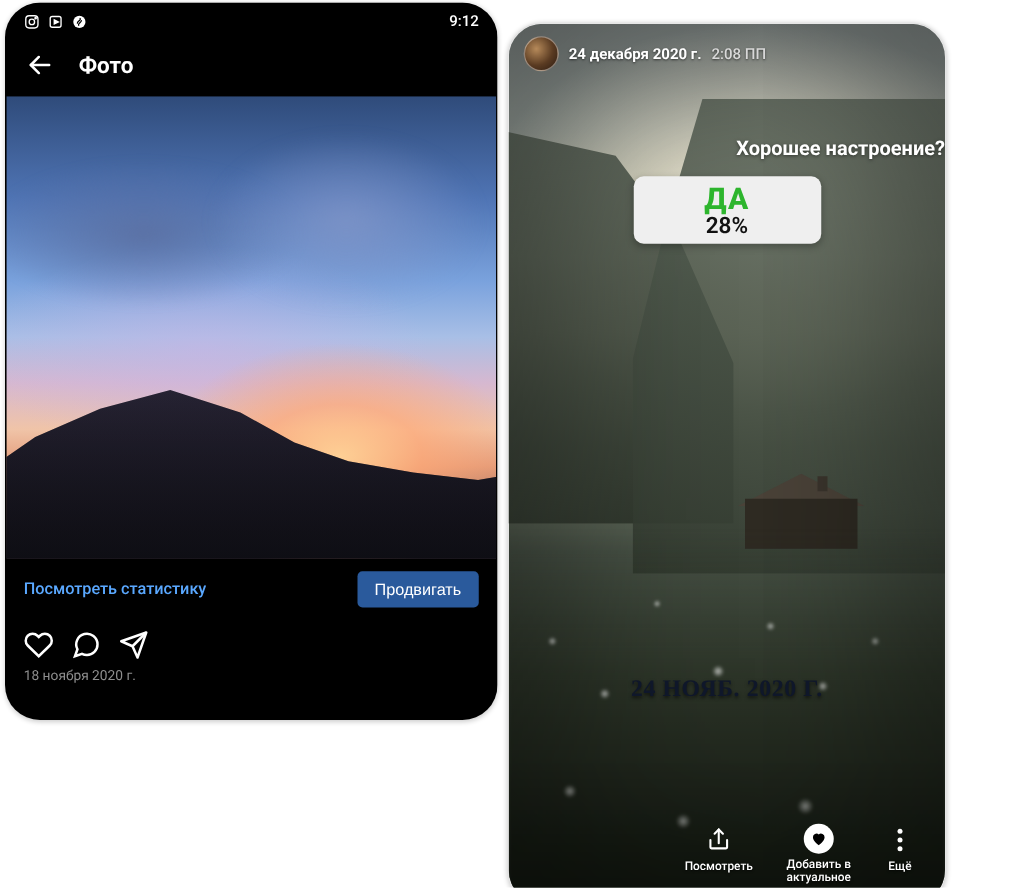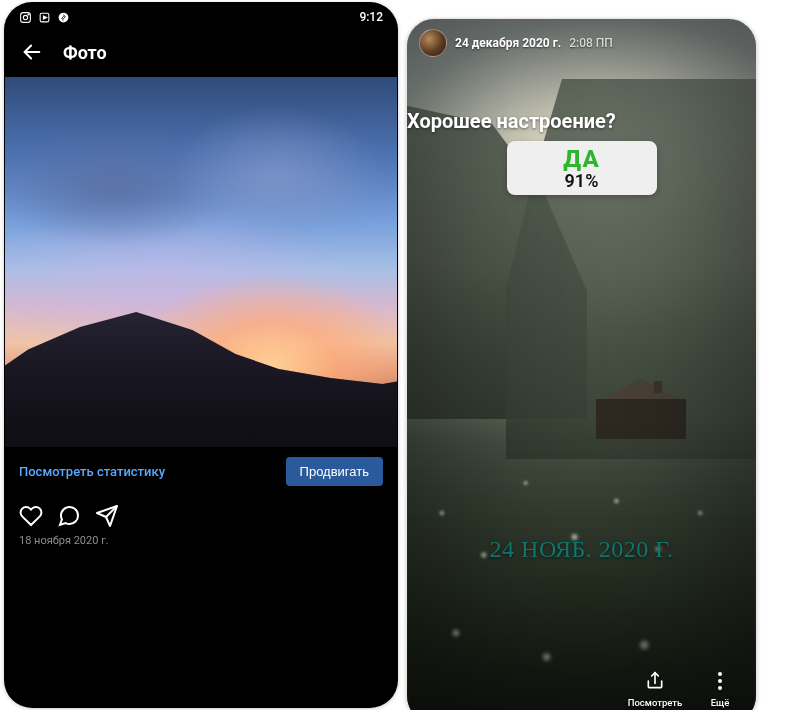--- a/index.html
+++ b/index.html
@@ -15,21 +15,21 @@
   .phone {
     position: relative;
     border-radius: 28px;
     overflow: hidden;
     box-shadow: 0 1px 4px rgba(0,0,0,0.2);
     border: 1px solid rgba(0,0,0,0.1);
     flex: 0 0 auto;
   }
   .phone-left {
     width: 394px;
-    height: 706px;
+    height: 574px;
     background: #000;
     margin-left: 4px;
     margin-top: 2px;
   }
   .phone-right {
     width: 351px;
     height: 706px;
     margin-top: 18px;
     position: relative;
   }
@@ -180,36 +180,36 @@
   .story-avatar{
     width:28px;height:28px;border-radius:50%;
     background: radial-gradient(circle at 35% 35%, #b68a5a 0%, #5a3b22 55%, #2a1a10 100%);
     border:1px solid rgba(255,255,255,0.4);
   }
   .story-date{font-size:12px;font-weight:700;}
   .story-time{font-size:12px;font-weight:500;color:#d8d8d8;}
 
   .poll-q{
     position:absolute; top:90px; left:0; right:0;
-    text-align:left; color:#fff; font-size:20px; font-weight:700;
+    text-align:right; color:#fff; font-size:16px; font-weight:700;
     text-shadow:0 1px 3px rgba(0,0,0,0.5);
     z-index:5;
   }
   .poll-box{
     position:absolute; top:122px; left:50%; transform:translateX(-50%);
     width:150px; background:#efefef; border-radius:8px;
     box-shadow:0 2px 6px rgba(0,0,0,0.25);
     text-align:center; padding:6px 4px 4px; z-index:5;
   }
   .poll-yes{color:#2db52d;font-weight:800;font-size:24px;letter-spacing:1px;line-height:1;}
   .poll-pct{color:#111;font-weight:600;font-size:18px;line-height:1.1;}
 
   .story-caption{
     position:absolute; left:0; right:0; bottom:160px;
-    text-align:center; color:#0f766e; font-size:24px; font-weight:400;
+    text-align:center; color:#0f172a; font-size:19px; font-weight:700;
     letter-spacing:0.5px;
     text-shadow:0 1px 3px rgba(0,0,0,0.6);
     z-index:5;
     font-family: Georgia, 'Times New Roman', serif;
   }
 
   .story-footer{
     position:absolute; left:0; right:0; bottom:14px;
     display:flex; justify-content:flex-end; gap:6px;
     padding:0 14px; z-index:5;
@@ -315,36 +315,44 @@
 
   <div class="story-head">
     <div class="story-avatar"></div>
     <span class="story-date">24 декабря 2020 г.</span>
     <span class="story-time">2:08 ПП</span>
   </div>
 
   <div class="poll-q">Хорошее настроение?</div>
   <div class="poll-box">
     <div class="poll-yes">ДА</div>
-    <div class="poll-pct">91%</div>
+    <div class="poll-pct">28%</div>
   </div>
 
   <div class="story-caption">24 НОЯБ. 2020 Г.</div>
 
   <div class="story-footer">
     <div class="sf-item">
       <div class="sf-icon">
         <svg width="20" height="20" viewBox="0 0 24 24" fill="none" stroke="#fff" stroke-width="2" stroke-linecap="round">
             <path d="M4 12v7a1 1 0 0 0 1 1h14a1 1 0 0 0 1-1v-7"></path>
             <polyline points="16 6 12 2 8 6"></polyline>
             <line x1="12" y1="2" x2="12" y2="15"></line>
           </svg>
       </div>
       <span>Посмотреть</span>
     </div>
+    <div class="sf-item">
+      <div class="sf-icon sf-heart">
+        <svg width="14" height="14" viewBox="0 0 24 24" fill="#000">
+            <path d="M12 21s-8-5.3-8-11a5 5 0 0 1 8-4 5 5 0 0 1 8 4c0 5.7-8 11-8 11z"></path>
+          </svg>
+      </div>
+      <span>Добавить в актуальное</span>
+    </div>
     <div class="sf-item" style="width:44px">
       <div class="sf-icon">
         <svg width="6" height="20" viewBox="0 0 6 20" fill="#fff">
             <circle cx="3" cy="3" r="2"></circle>
             <circle cx="3" cy="10" r="2"></circle>
             <circle cx="3" cy="17" r="2"></circle>
           </svg>
       </div>
       <span>Ещё</span>
     </div>

